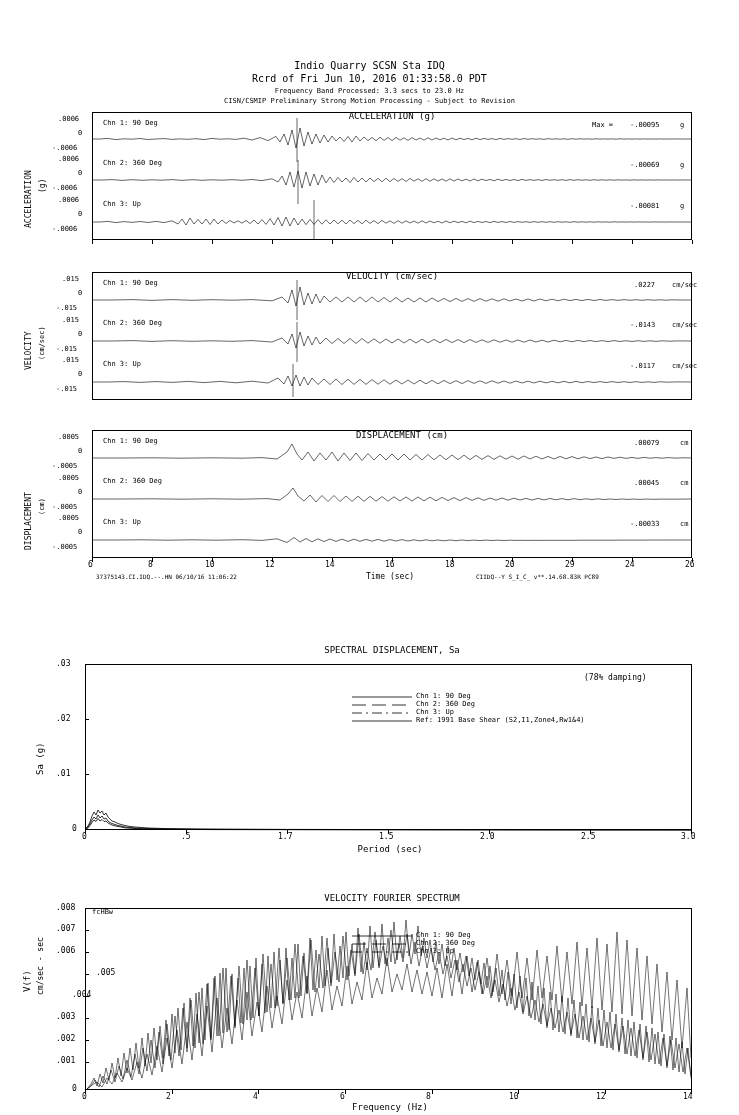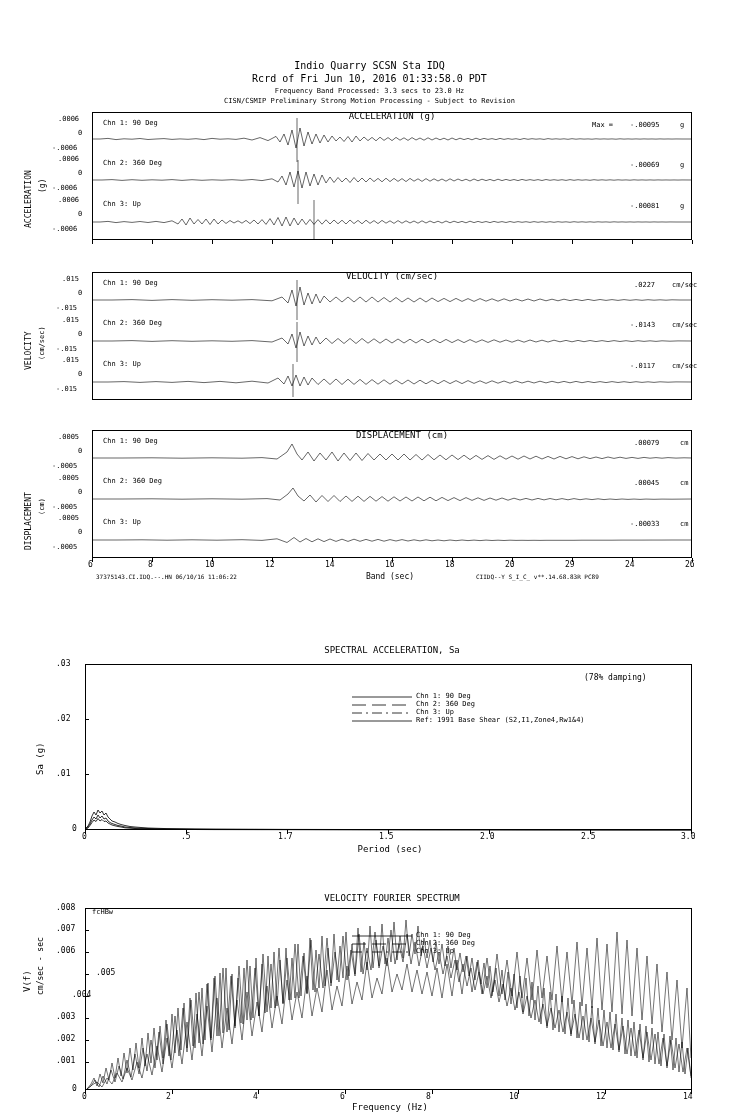--- a/index.html
+++ b/index.html
@@ -176,26 +176,26 @@
 <div class="lbl t8" style="left:148px;top:560px;">8</div>
 <div class="lbl t8" style="left:205px;top:560px;">10</div>
 <div class="lbl t8" style="left:265px;top:560px;">12</div>
 <div class="lbl t8" style="left:325px;top:560px;">14</div>
 <div class="lbl t8" style="left:385px;top:560px;">16</div>
 <div class="lbl t8" style="left:445px;top:560px;">18</div>
 <div class="lbl t8" style="left:505px;top:560px;">20</div>
 <div class="lbl t8" style="left:565px;top:560px;">29</div>
 <div class="lbl t8" style="left:625px;top:560px;">24</div>
 <div class="lbl t8" style="left:685px;top:560px;">26</div>
-<div class="abs ctr t8" style="left:330px;top:572px;width:120px;">Band (sec)</div>
+<div class="abs ctr t8" style="left:330px;top:572px;width:120px;">Time (sec)</div>
 
 <div class="lbl t6" style="left:96px;top:573px;">37375143.CI.IDQ.--.HN 06/10/16 11:06:22</div>
 <div class="lbl t6" style="left:476px;top:573px;">CIIDQ--Y  S_I_C_  v**.14.68.83R PC89</div>
 
-<div class="abs ctr t9" style="left:92px;top:645px;width:600px;">SPECTRAL ACCELERATION, Sa</div>
+<div class="abs ctr t9" style="left:92px;top:645px;width:600px;">SPECTRAL DISPLACEMENT, Sa</div>
 <div class="frame" style="left:85px;top:664px;width:607px;height:166px;"></div>
 <div class="abs vert t9" style="left:35px;top:725px;height:50px;">Sa (g)</div>
 
 <div class="lbl t8" style="left:56px;top:659px;">.03</div>
 <div class="lbl t8" style="left:56px;top:714px;">.02</div>
 <div class="lbl t8" style="left:56px;top:769px;">.01</div>
 <div class="lbl t8" style="left:72px;top:824px;">0</div>
 <div class="ticky" style="left:85px;top:664px;"></div>
 <div class="ticky" style="left:85px;top:719px;"></div>
 <div class="ticky" style="left:85px;top:774px;"></div>

